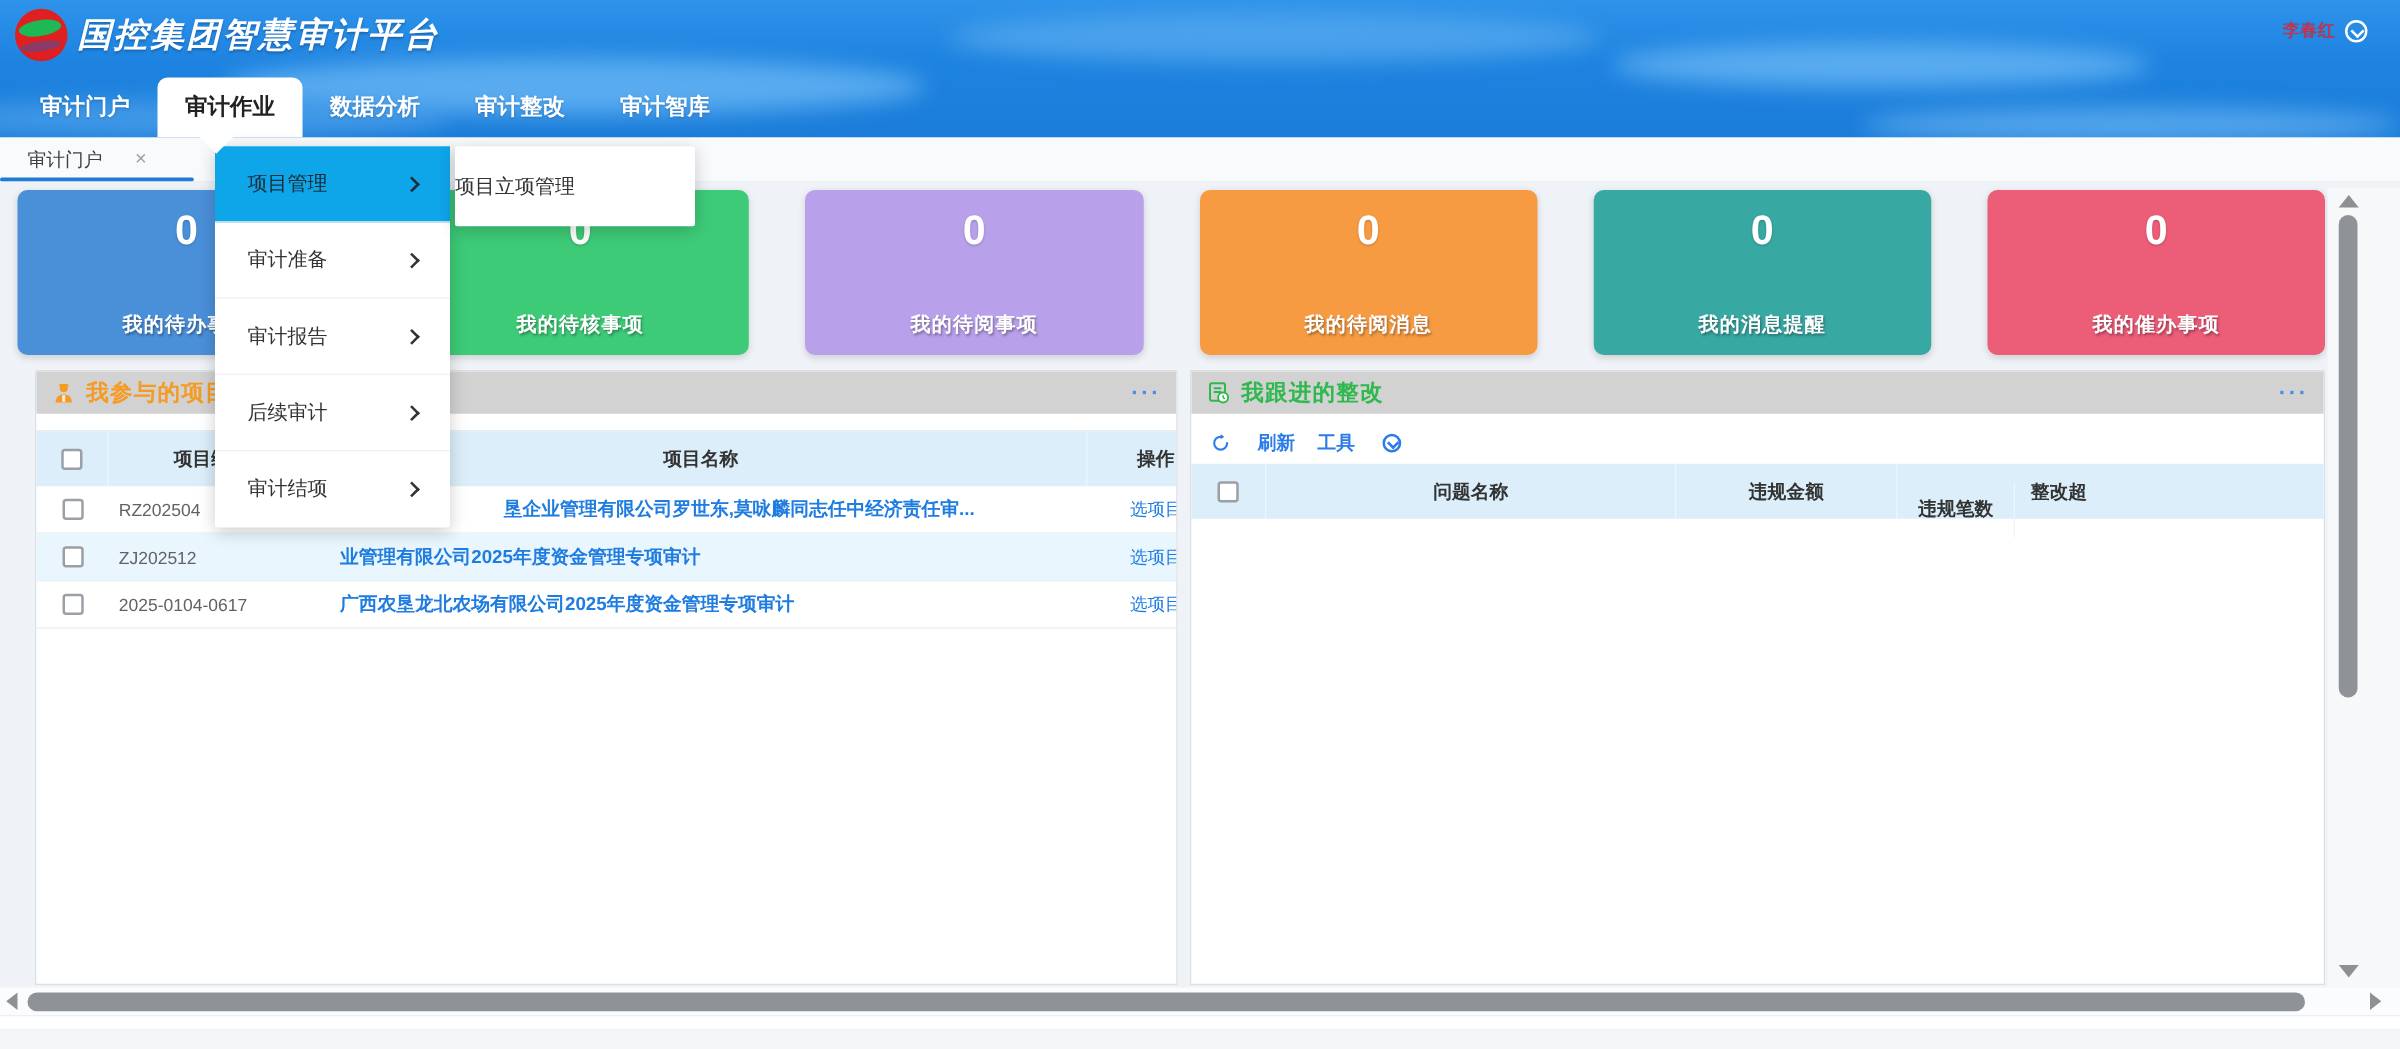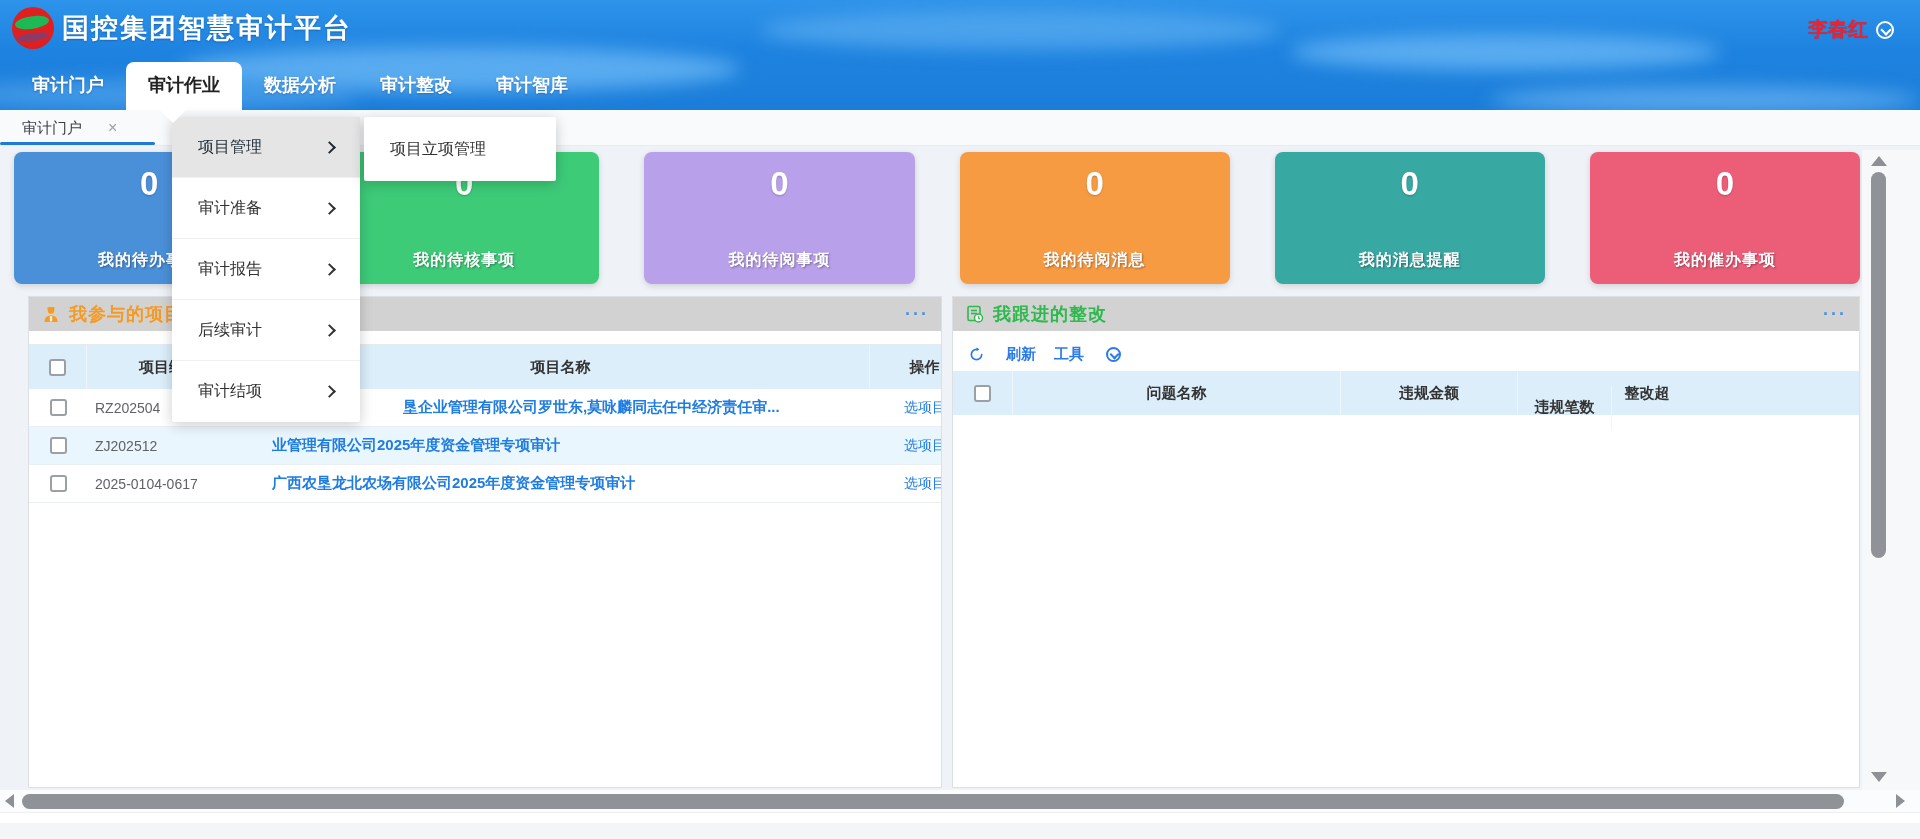--- a/index.html
+++ b/index.html
@@ -17,23 +17,23 @@
   .cloud.c4 { left:-60px; top:80px; width:420px; height:30px; background:rgba(90,170,238,.6); }
   .cloud.c5 { left:1490px; top:86px; width:430px; height:28px; background:rgba(120,190,246,.6); }
 
   .logo { position:absolute; left:12px; top:7px; width:42px; height:42px; border-radius:50%;
     background:radial-gradient(circle at 50% 42%, #e02020 0 64%, #c41a1a 100%); overflow:hidden; }
   .logo .leaf { position:absolute; left:3px; top:9px; width:34px; height:13px; background:#1db954;
     border-radius:60% 100% 60% 100%; transform:rotate(-14deg); }
   .logo .swoosh { position:absolute; left:4px; top:26px; width:33px; height:8px; background:#8c3a66;
     border-radius:50%; transform:rotate(-8deg); }
   .app-title { position:absolute; left:62px; top:10px; color:#fff; font-size:27px; font-weight:bold;
-    letter-spacing:2px; text-shadow:0 1px 2px rgba(0,40,90,.35); }
+    letter-spacing:2px; text-shadow:0 1px 2px rgba(0,40,90,.35);font-style:italic; }
   .user-box { position:absolute; right:26px; top:16px; display:flex; align-items:center; gap:8px; cursor:pointer; }
-  .username { color:#f0212e; font-weight:bold; font-size:20px; text-shadow:0 0 1px rgba(120,0,0,.4); }
+  .username { color:#f0212e; font-weight:normal; font-size:14px; text-shadow:0 0 1px rgba(120,0,0,.4); }
   .circle-chevron { width:18px; height:18px; border:2px solid #fff; border-radius:50%; position:relative; }
   .circle-chevron:after { content:""; position:absolute; left:4px; top:3px; width:6px; height:6px;
     border-right:2px solid #fff; border-bottom:2px solid #fff; transform:rotate(45deg); }
 
   
   .nav { position:absolute; left:10px; bottom:0; display:flex; align-items:flex-end; }
   .nav-item { padding:11px 22px 13px 22px; color:#fff; font-size:18px; font-weight:bold; cursor:pointer;
     text-shadow:0 1px 2px rgba(0,40,90,.3); }
   .nav-item.active { background:#fff; color:#222; border-radius:8px 8px 0 0; text-shadow:none; }
 
@@ -102,26 +102,26 @@
   
   .rt .c1 { width:60px; } .rt .c2 { width:328px;text-align:right; } .rt .c3 { width:179px; }
   .rt .c4 { width:177px; } .rt .c5 { width:94px;margin-top:29px; } .rt .c6 { width:70px; border-right:none; }
 
   
   .menu { position:absolute; left:172px; top:117px; width:188px; background:#fff; z-index:70;
     box-shadow:0 3px 14px rgba(0,0,0,.20); border-radius:2px; }
   .menu-item { height:61px; display:flex; align-items:center; justify-content:space-between;
     padding:0 26px 0 26px; font-size:16px; color:#333; border-bottom:1px solid #f0f0f0; cursor:pointer; }
   .menu-item:last-child { border-bottom:none; }
-  .menu-item.active { background:#e5e5e5; color:#1d2b36; }
+  .menu-item.active { background:#0ea5e9; color:#1d2b36; }
   .chev-right { width:9px; height:9px; border-top:2.5px solid currentColor; border-right:2.5px solid currentColor;
     transform:rotate(45deg); flex:none; }
   .submenu { position:absolute; left:364px; top:117px; width:192px; height:64px; background:#fff; z-index:70;
     box-shadow:0 3px 14px rgba(0,0,0,.20); border-radius:2px; display:flex; align-items:center; }
-  .submenu-item { padding-left:26px; font-size:16px; color:#333; cursor:pointer; width:100%; }
+  .submenu-item { font-size:16px; color:#333; cursor:pointer; width:100%; }
 
   
   .vscroll { position:absolute; left:1862px; top:4px; width:58px; height:640px; background:#f6f8fa; }
   .vthumb { position:absolute; left:9px; top:22px; width:15px; height:386px; background:#8f9398; border-radius:8px; cursor:grab; }
   .tri { width:0; height:0; position:absolute; cursor:pointer; }
   .tri-up { left:9px; top:6px; border-left:8px solid transparent; border-right:8px solid transparent; border-bottom:10px solid #8d9095; }
   .tri-down { left:9px; top:622px; border-left:8px solid transparent; border-right:8px solid transparent; border-top:10px solid #8d9095; }
   .hscroll { position:absolute; left:0; top:644px; width:1920px; height:22px; background:#fbfcfd; }
   .hthumb { position:absolute; left:22px; top:4px; width:1822px; height:15px; background:#8f9398; border-radius:8px; cursor:grab; }
   .tri-left { left:5px; top:4px; border-top:7px solid transparent; border-bottom:7px solid transparent; border-right:9px solid #8d9095; }

